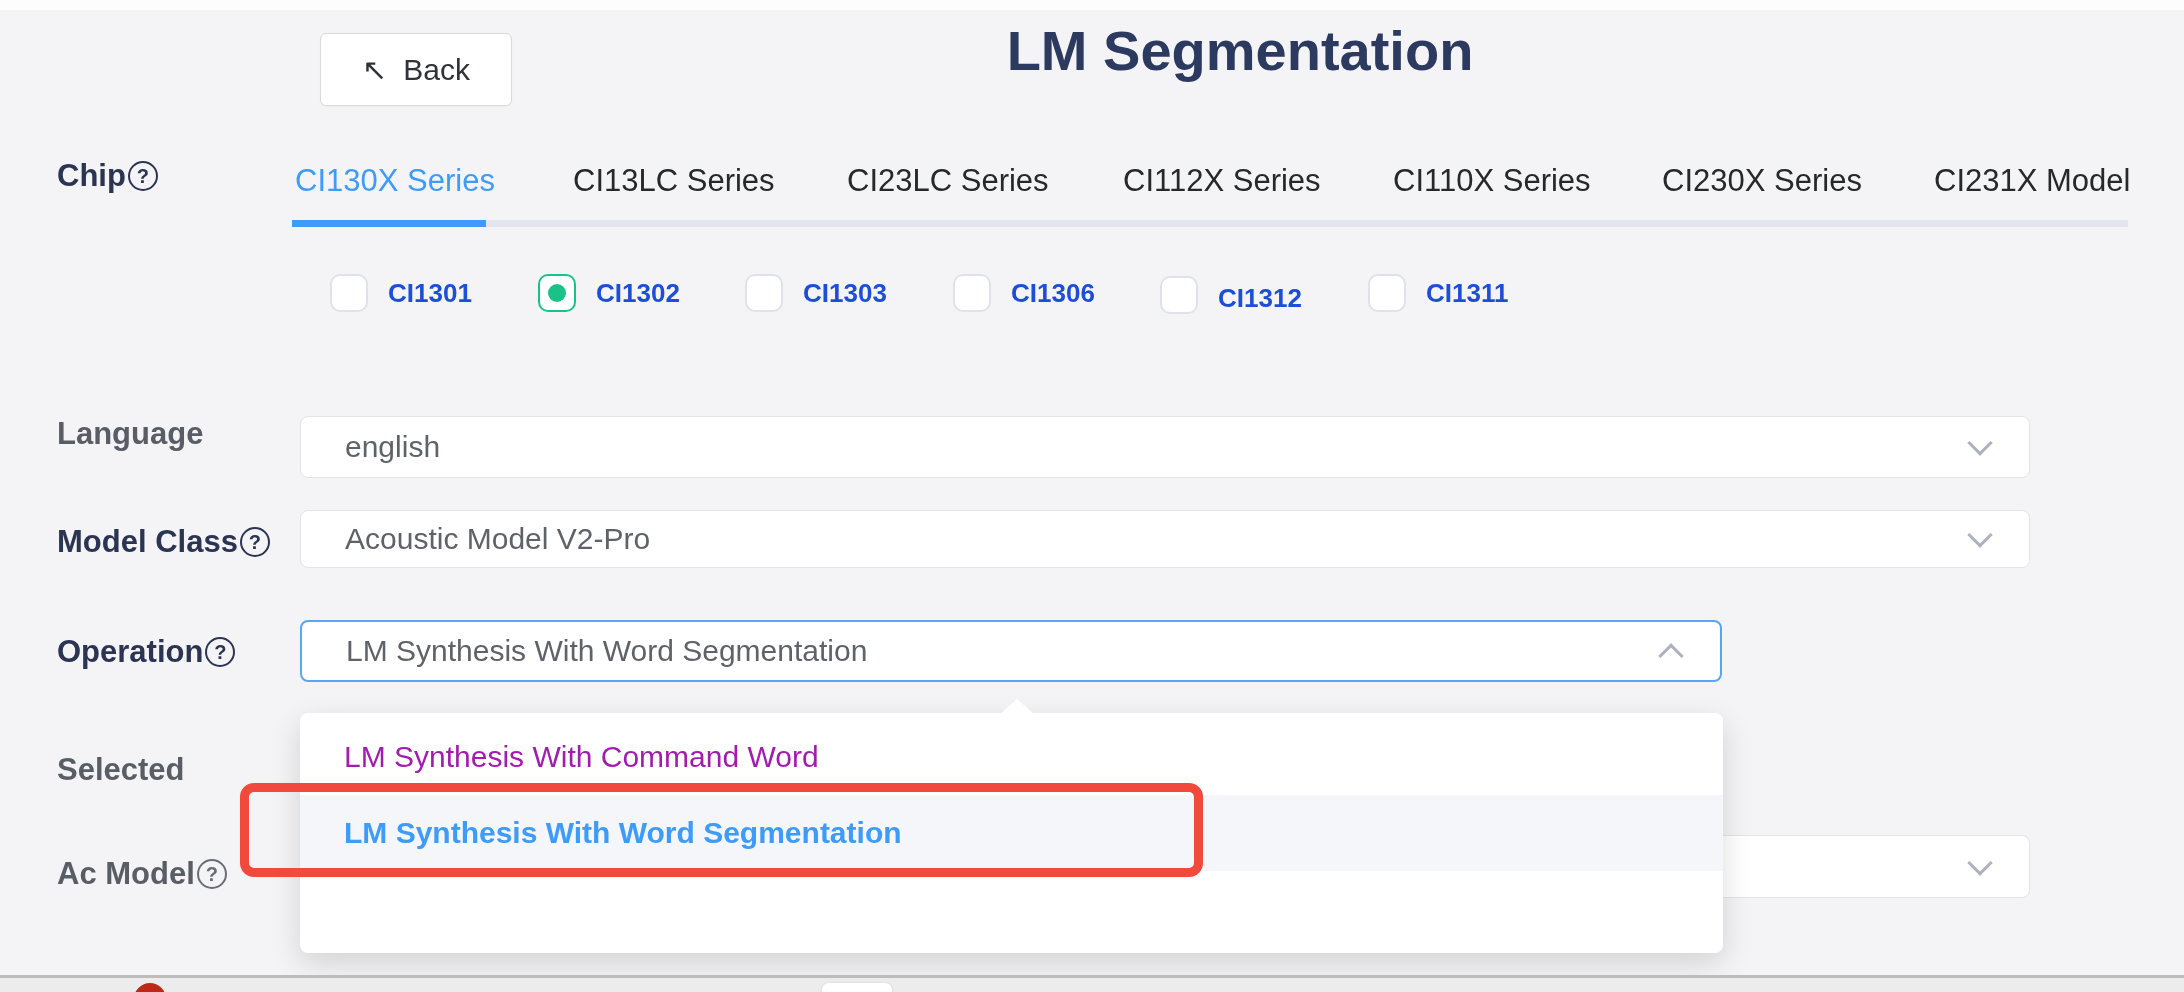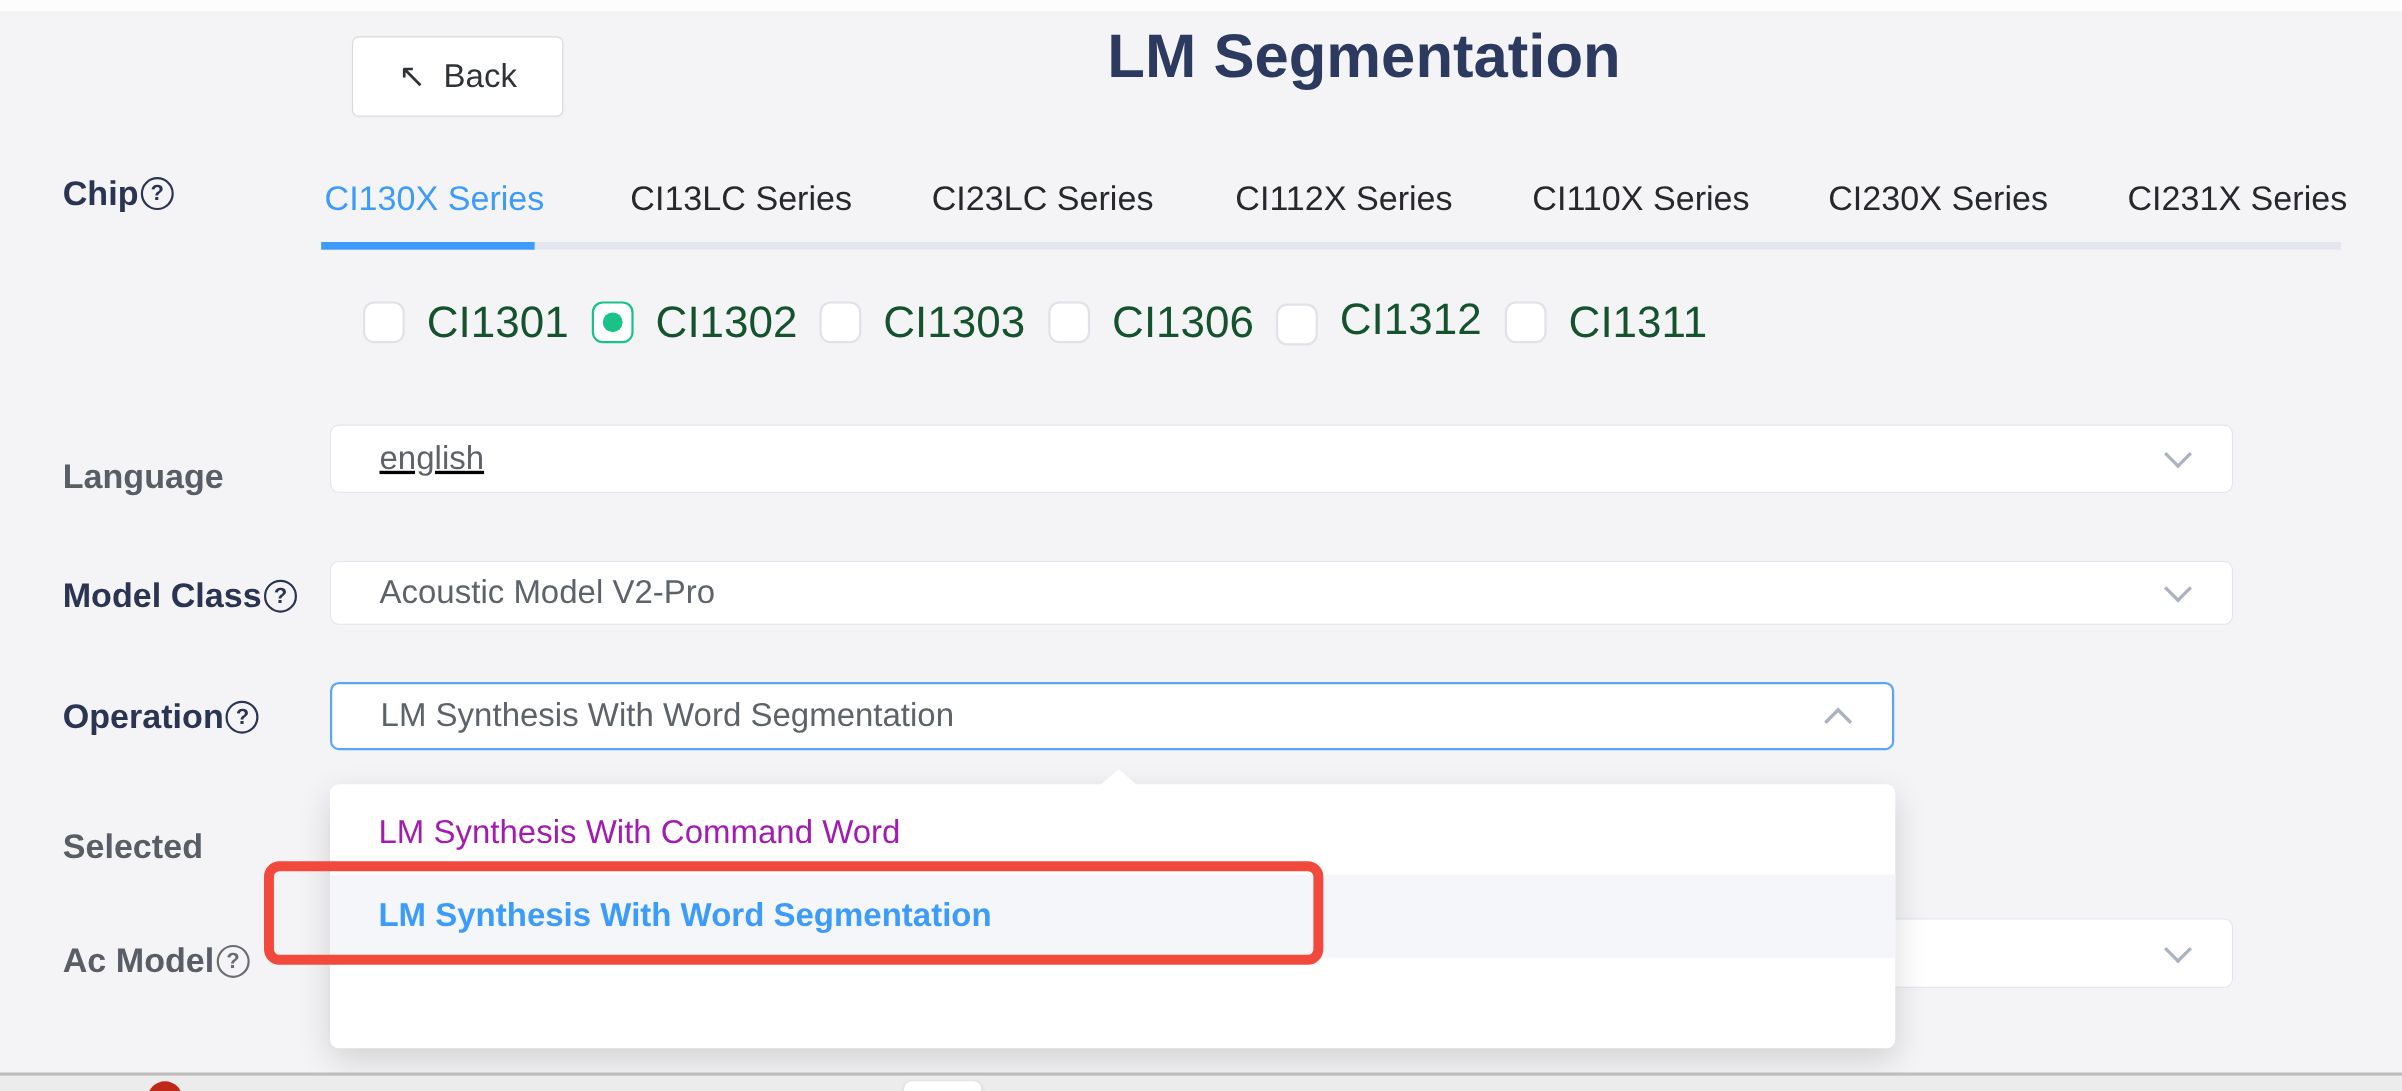--- a/index.html
+++ b/index.html
@@ -49,34 +49,34 @@
 
   
   .chk{top:272px;height:42px;display:flex;align-items:center;gap:20px;cursor:pointer;}
   .chk-box{
     width:38px;height:38px;border-radius:10px;background:#fff;
     border:2px solid #dfe2e8;box-sizing:border-box;
     display:flex;align-items:center;justify-content:center;
   }
   .chk.checked .chk-box{border-color:#19c287;}
   .chk-dot{width:18px;height:18px;border-radius:50%;background:#19c287;}
-  .chk-label{font-size:40px;font-weight:normal;color:#14532d;}
+  .chk-label{font-size:26px;font-weight:bold;color:#1d4ed8;}
 
   
   .select{
     background:#fff;border:1px solid #e1e4eb;border-radius:8px;box-sizing:border-box;
     display:flex;align-items:center;cursor:pointer;
   }
   .select .val{margin-left:44px;font-size:30px;color:#5e6269;}
   .chev{width:18px;height:18px;border-right:3px solid #adb2bf;border-bottom:3px solid #adb2bf;box-sizing:border-box;}
   .chev.down{transform:rotate(45deg);margin-top:-8px;}
   .chev.up{transform:rotate(-135deg);margin-top:10px;}
   .chev-wrap{position:absolute;right:40px;top:0;height:100%;display:flex;align-items:center;}
 
-  .sel-language{left:300px;top:386px;width:1730px;height:62px;text-decoration:underline;}
+  .sel-language{left:300px;top:416px;width:1730px;height:62px;}
   .sel-model{left:300px;top:510px;width:1730px;height:58px;}
   .sel-operation{left:300px;top:620px;width:1422px;height:62px;border:2px solid #58a6f7;}
   .sel-acmodel{left:300px;top:835px;width:1730px;height:63px;z-index:1;}
 
   
   .dropdown{
     left:300px;top:713px;width:1423px;height:240px;background:#fff;border-radius:8px;
     box-shadow:0 10px 30px rgba(0,0,0,.14);z-index:10;
   }
   .dd-caret{
@@ -122,21 +122,21 @@
   <span>Chip</span>
   <span class="help navy-i">?</span>
 </div>
 
 <div class="abs tab active" style="left:295px;">CI130X Series</div>
 <div class="abs tab" style="left:573px;">CI13LC Series</div>
 <div class="abs tab" style="left:847px;">CI23LC Series</div>
 <div class="abs tab" style="left:1123px;">CI112X Series</div>
 <div class="abs tab" style="left:1393px;">CI110X Series</div>
 <div class="abs tab" style="left:1662px;">CI230X Series</div>
-<div class="abs tab" style="left:1934px;">CI231X Series</div>
+<div class="abs tab" style="left:1934px;">CI231X Model</div>
 <div class="abs tab-track"></div>
 <div class="abs tab-bar"></div>
 
 <div class="abs chk" style="left:330px;">
   <span class="chk-box"></span>
   <span class="chk-label">CI1301</span>
 </div>
 <div class="abs chk checked" style="left:538px;">
   <span class="chk-box">
       <span class="chk-dot"></span>

